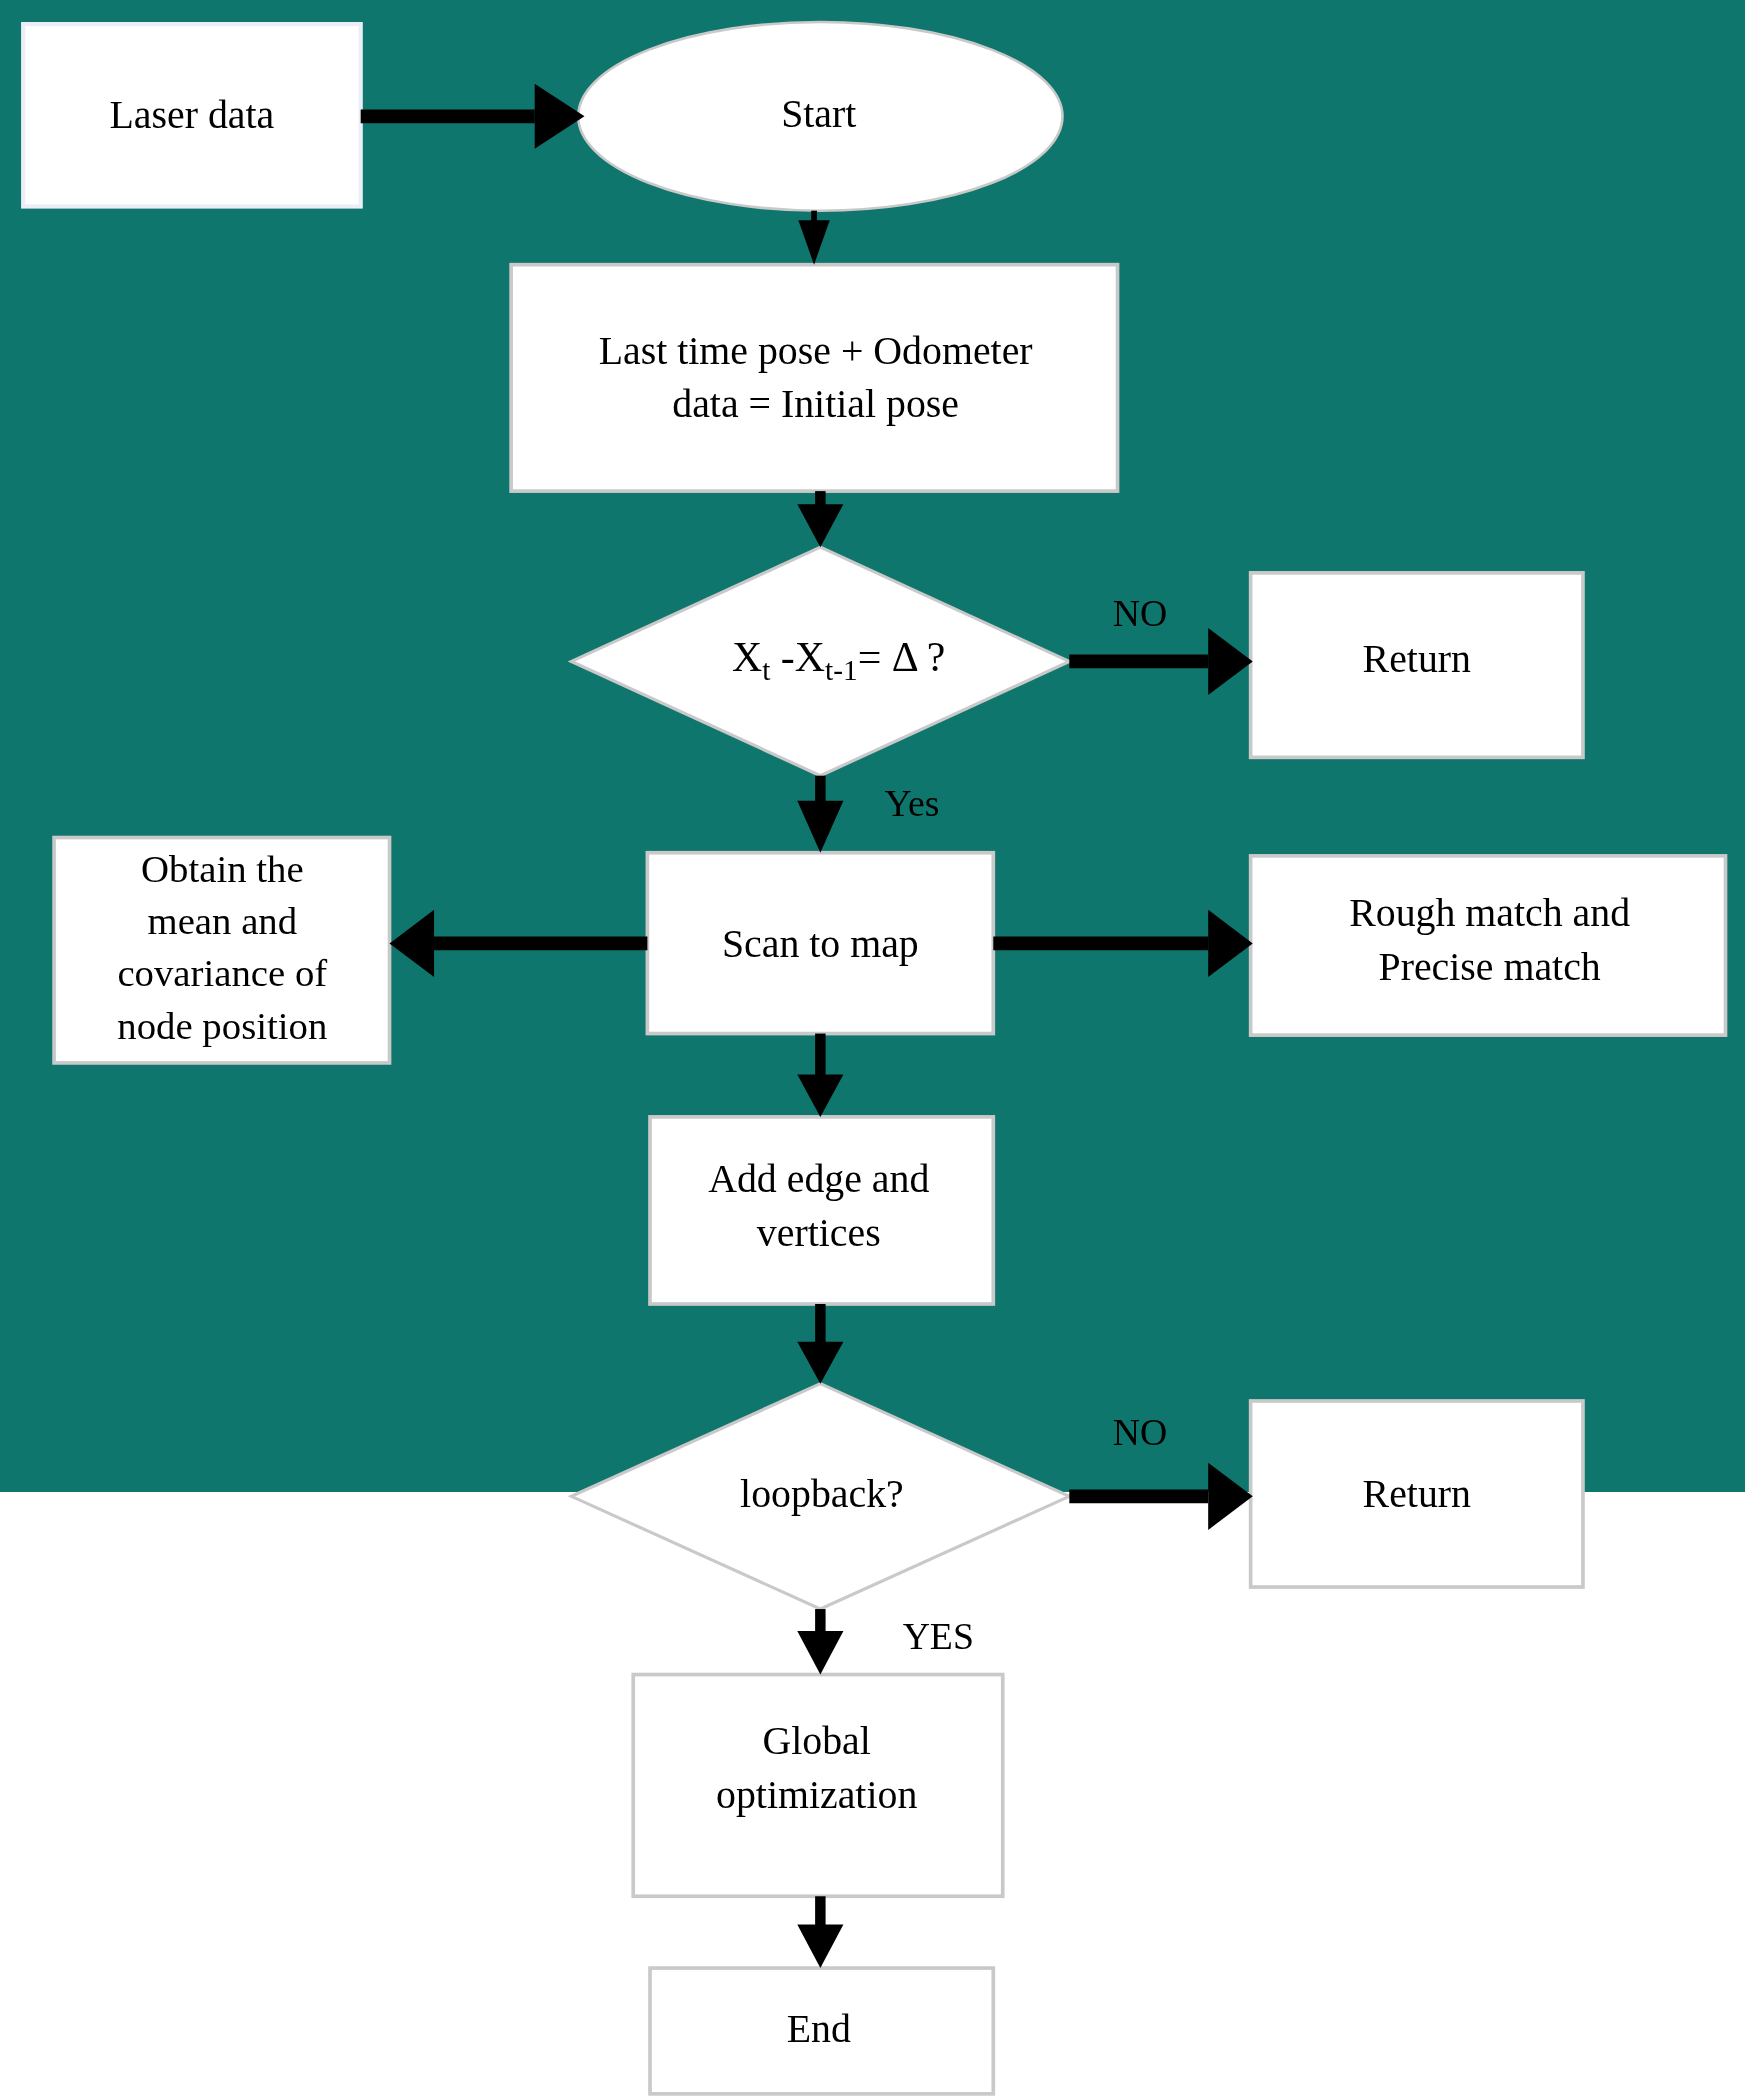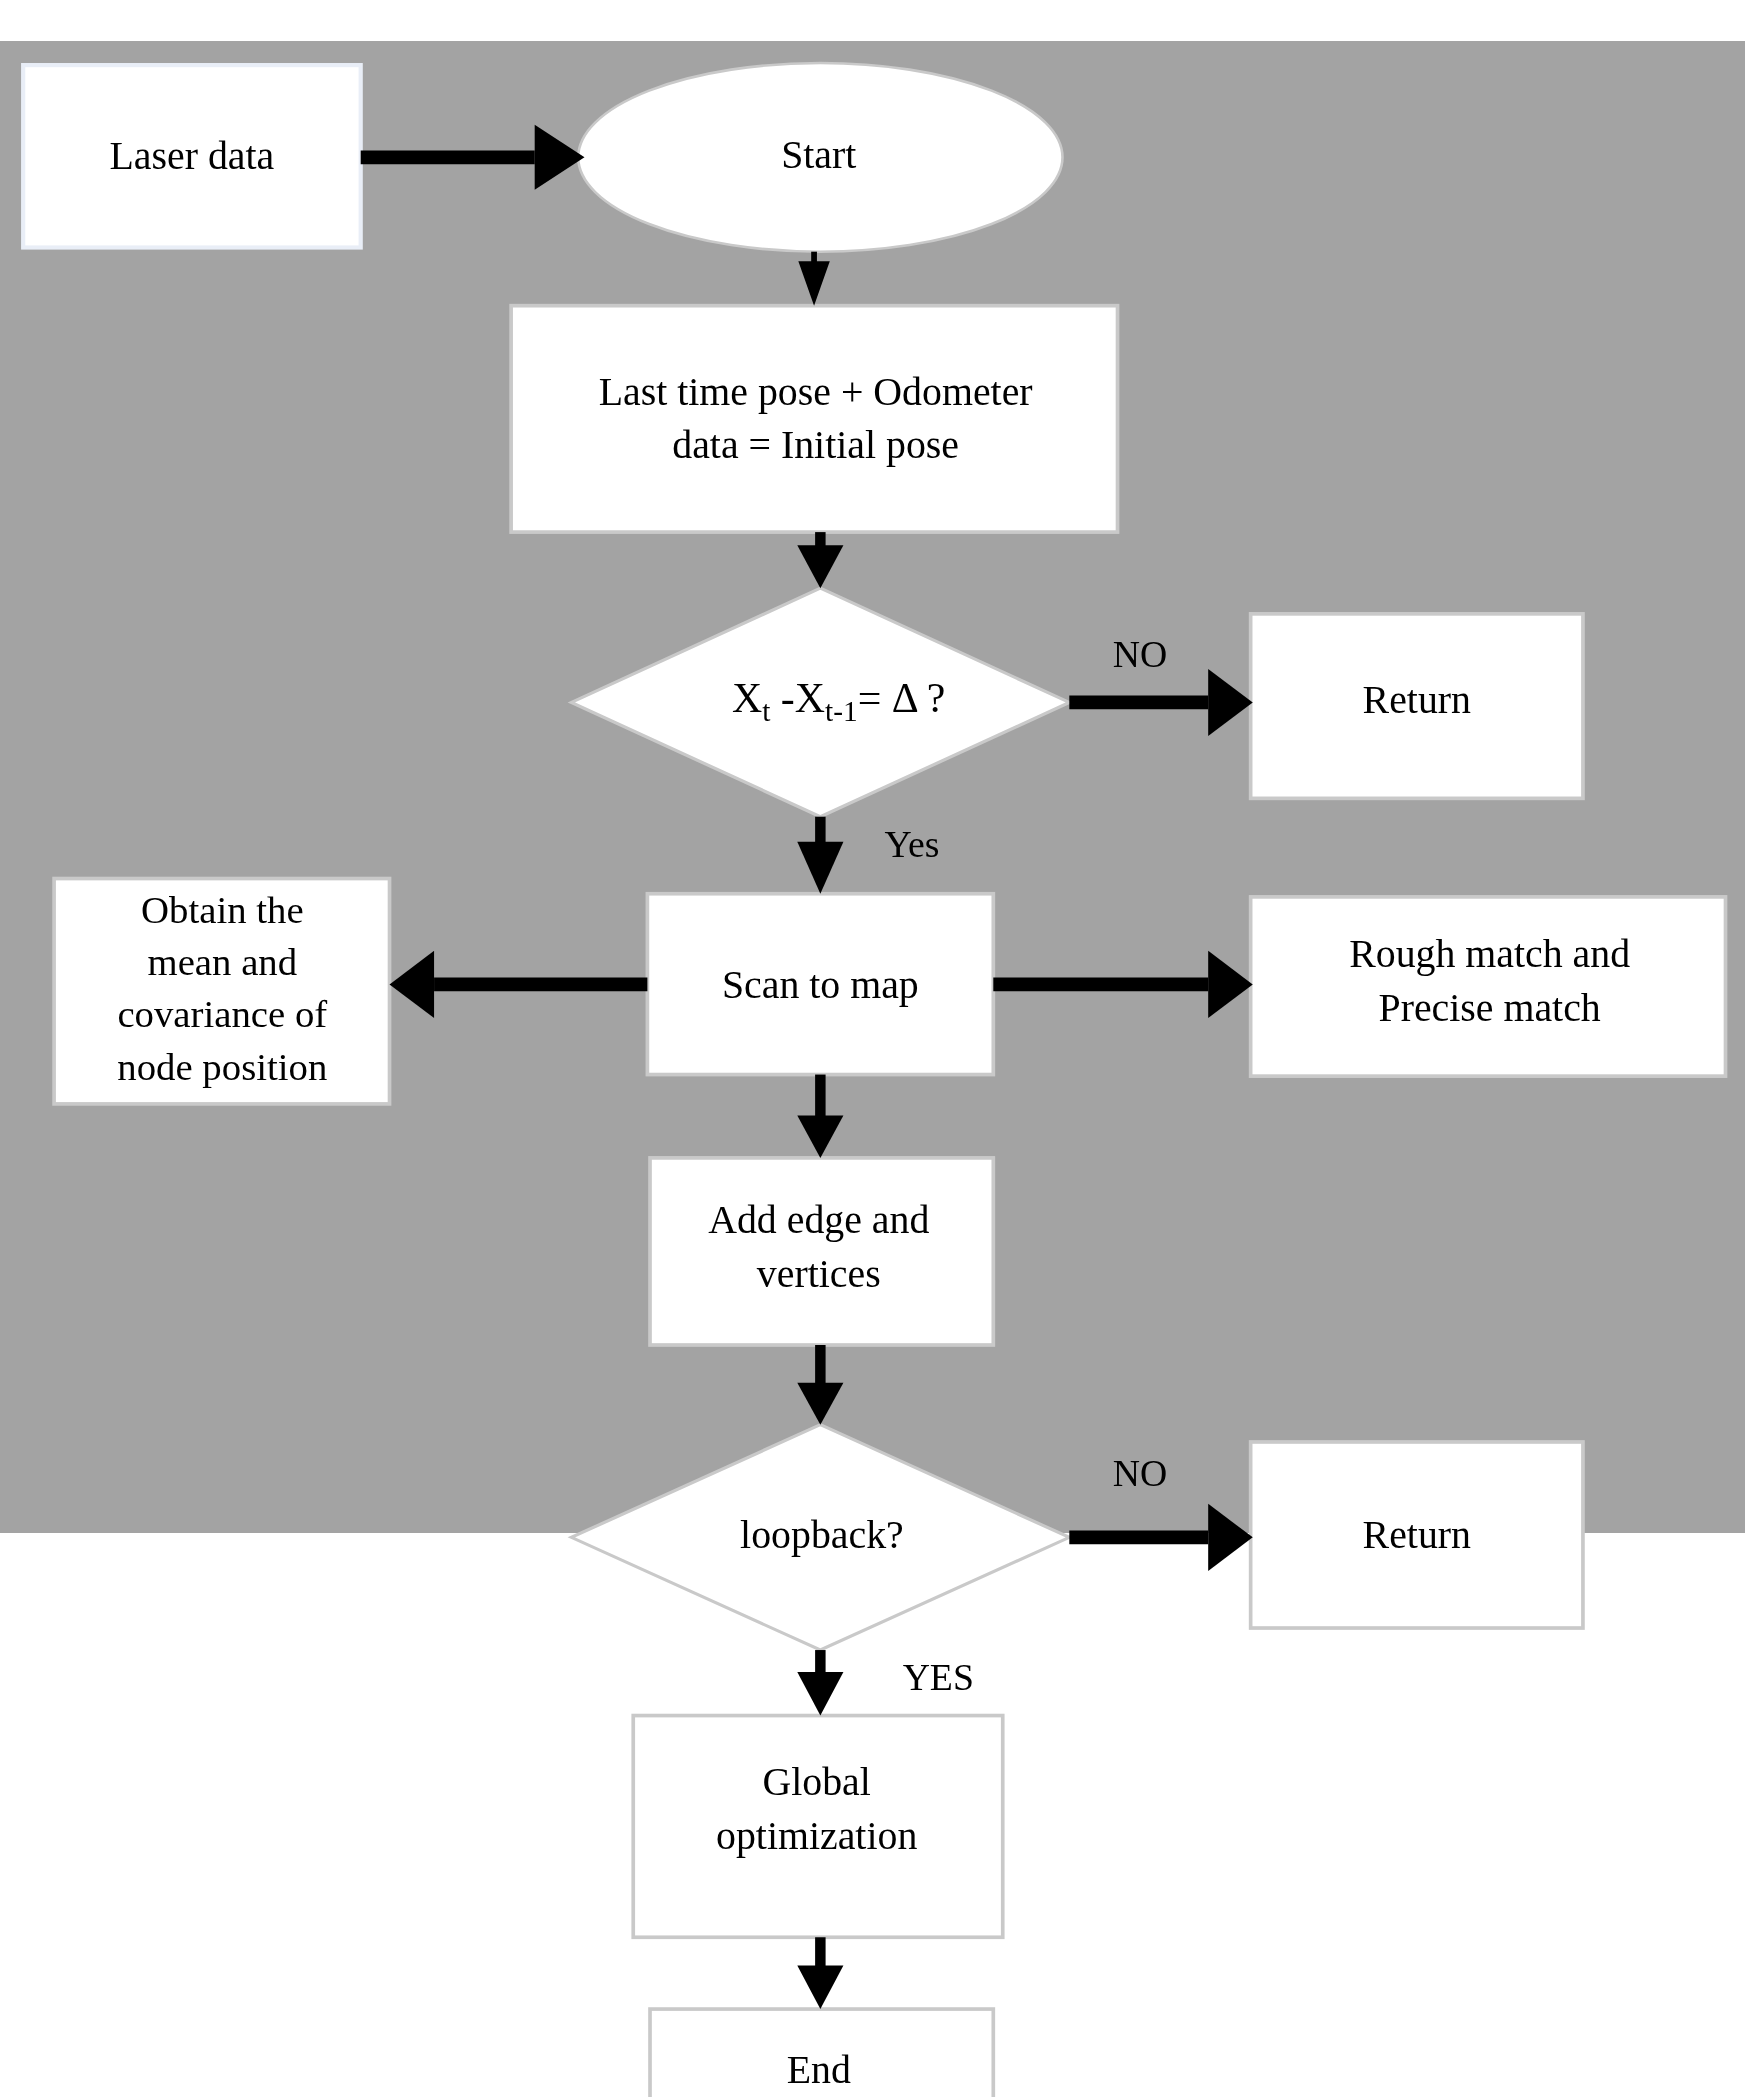--- a/index.html
+++ b/index.html
@@ -11,22 +11,21 @@
   body {
     width: 1745px;
     height: 2097px;
     overflow: hidden;
     font-family: "Liberation Serif", "DejaVu Serif", serif;
   }
   #flow-root {
     position: relative;
     width: 1745px;
     height: 1492px;
-    background: #a3a3a3;
-    margin-top: 41px;
+    background: #0f766e;
   }
   svg#flow-svg {
     position: absolute;
     left: 0;
     top: 0;
     width: 1745px;
     height: 2097px;
     display: block;
   }
   

